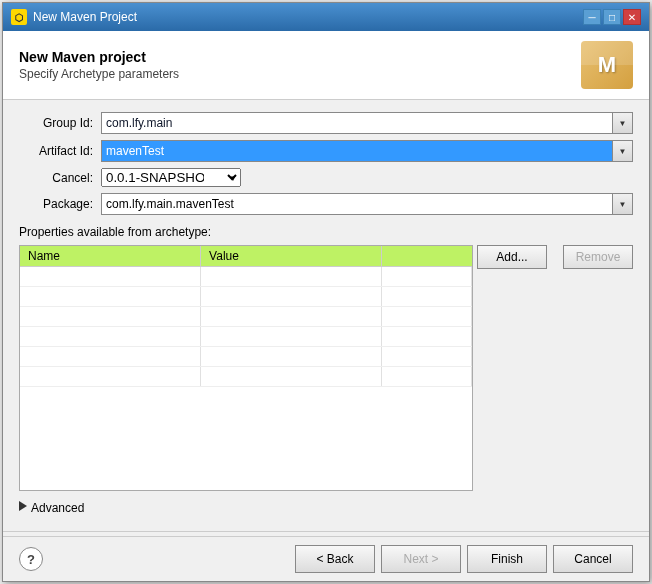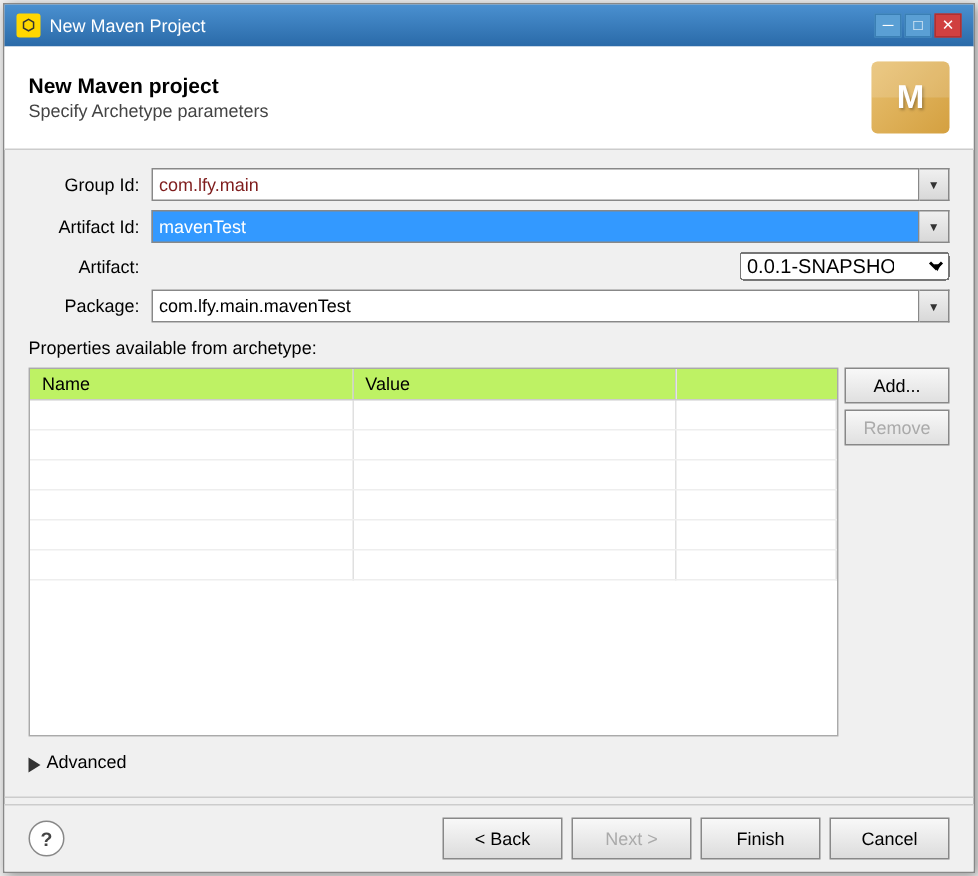--- a/index.html
+++ b/index.html
@@ -129,37 +129,36 @@
       flex: 1;
       display: flex;
       flex-direction: column;
       gap: 6px;
       overflow: hidden;
     }
     .form-row {
       display: flex;
       align-items: center;
       gap: 8px;
-      justify-content: space-between;
     }
     .form-label {
       width: 74px;
       text-align: right;
       color: #000;
       font-size: 12px;
       flex-shrink: 0;
     }
     .form-input {
       flex: 1;
       height: 22px;
       border: 1px solid #888;
       padding: 2px 4px;
       font-size: 12px;
       background: white;
-      color: #7f1d1d;
+      color: #0f172a;
     }
     .version-row {
       display: flex;
       align-items: center;
       gap: 8px;
     }
     .version-select-wrapper {
       display: flex;
       position: relative;
     }
@@ -219,39 +218,39 @@
     }
     .properties-table td {
       border-right: 1px solid #ddd;
       border-bottom: 1px solid #eee;
       padding: 3px 8px;
       font-size: 12px;
       height: 22px;
     }
     .table-buttons {
       display: flex;
-      flex-direction: column;
-      gap: 4px;
+      flex-direction: row;
+      gap: 16px;
     }
     .table-btn {
       width: 70px;
       height: 24px;
       background: linear-gradient(to bottom, #f8f8f8, #e0e0e0);
       border: 1px solid #888;
       font-size: 12px;
       cursor: pointer;
       color: #000;
     }
     .table-btn:disabled, .table-btn.disabled {
       color: #aaa;
       cursor: default;
     }
     .advanced-row {
       display: flex;
-      align-items: flex-end;
+      align-items: flex-start;
       gap: 4px;
       margin-top: 4px;
     }
     .triangle-right {
       width: 0;
       height: 0;
       border-top: 5px solid transparent;
       border-bottom: 5px solid transparent;
       border-left: 8px solid #333;
     }
@@ -391,21 +390,21 @@
 
     <div class="form-row artifact-id-row">
       <span class="form-label">Artifact Id:</span>
       <div class="input-combo">
         <input type="text" class="form-input highlighted" value="mavenTest" style="background: rgb(51, 153, 255); color: white;">
         <div class="drop-arrow">▼</div>
       </div>
     </div>
 
     <div class="form-row version-row">
-      <span class="form-label">Artifact:</span>
+      <span class="form-label">Cancel:</span>
       <div class="version-select-wrapper">
         <select>
           <option>0.0.1-SNAPSHOT</option>
         </select>
       </div>
     </div>
 
     <div class="form-row package-row">
       <span class="form-label">Package:</span>
       <div class="input-combo">

